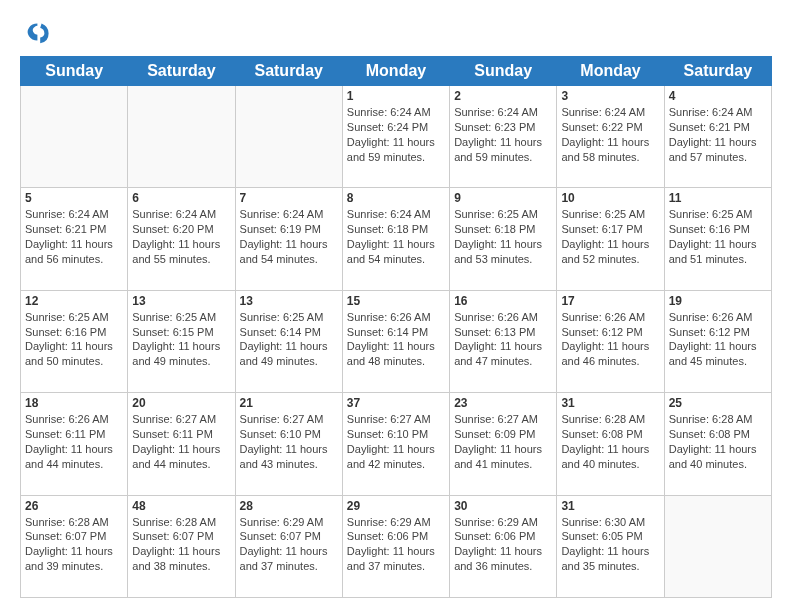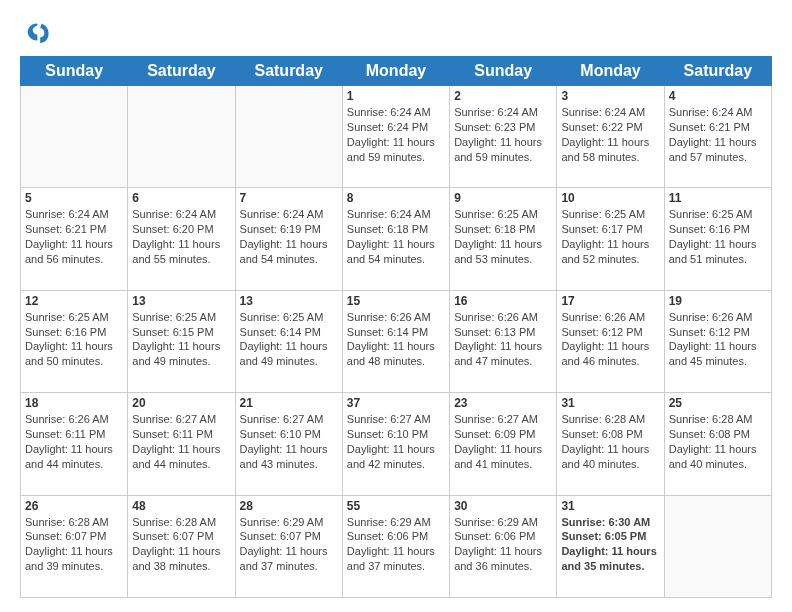--- a/index.html
+++ b/index.html
@@ -340,36 +340,36 @@
 and 38 minutes.</div>
           </td>
           <td>
             <span class="day-number">28</span>
             <div class="day-info" style="white-space: pre-line;">Sunrise: 6:29 AM
 Sunset: 6:07 PM
 Daylight: 11 hours
 and 37 minutes.</div>
           </td>
           <td>
-            <span class="day-number">55</span>
+            <span class="day-number">29</span>
             <div class="day-info" style="white-space: pre-line;">Sunrise: 6:29 AM
 Sunset: 6:06 PM
 Daylight: 11 hours
 and 37 minutes.</div>
           </td>
           <td>
             <span class="day-number">30</span>
             <div class="day-info" style="white-space: pre-line;">Sunrise: 6:29 AM
 Sunset: 6:06 PM
 Daylight: 11 hours
 and 36 minutes.</div>
           </td>
           <td>
             <span class="day-number">31</span>
-            <div class="day-info" style="white-space: pre-line; font-weight: bold;">Sunrise: 6:30 AM
+            <div class="day-info" style="white-space: pre-line;">Sunrise: 6:30 AM
 Sunset: 6:05 PM
 Daylight: 11 hours
 and 35 minutes.</div>
           </td>
           <td class="empty"></td>
         </tr>
       </tbody>
   </table>
 </div>
 

